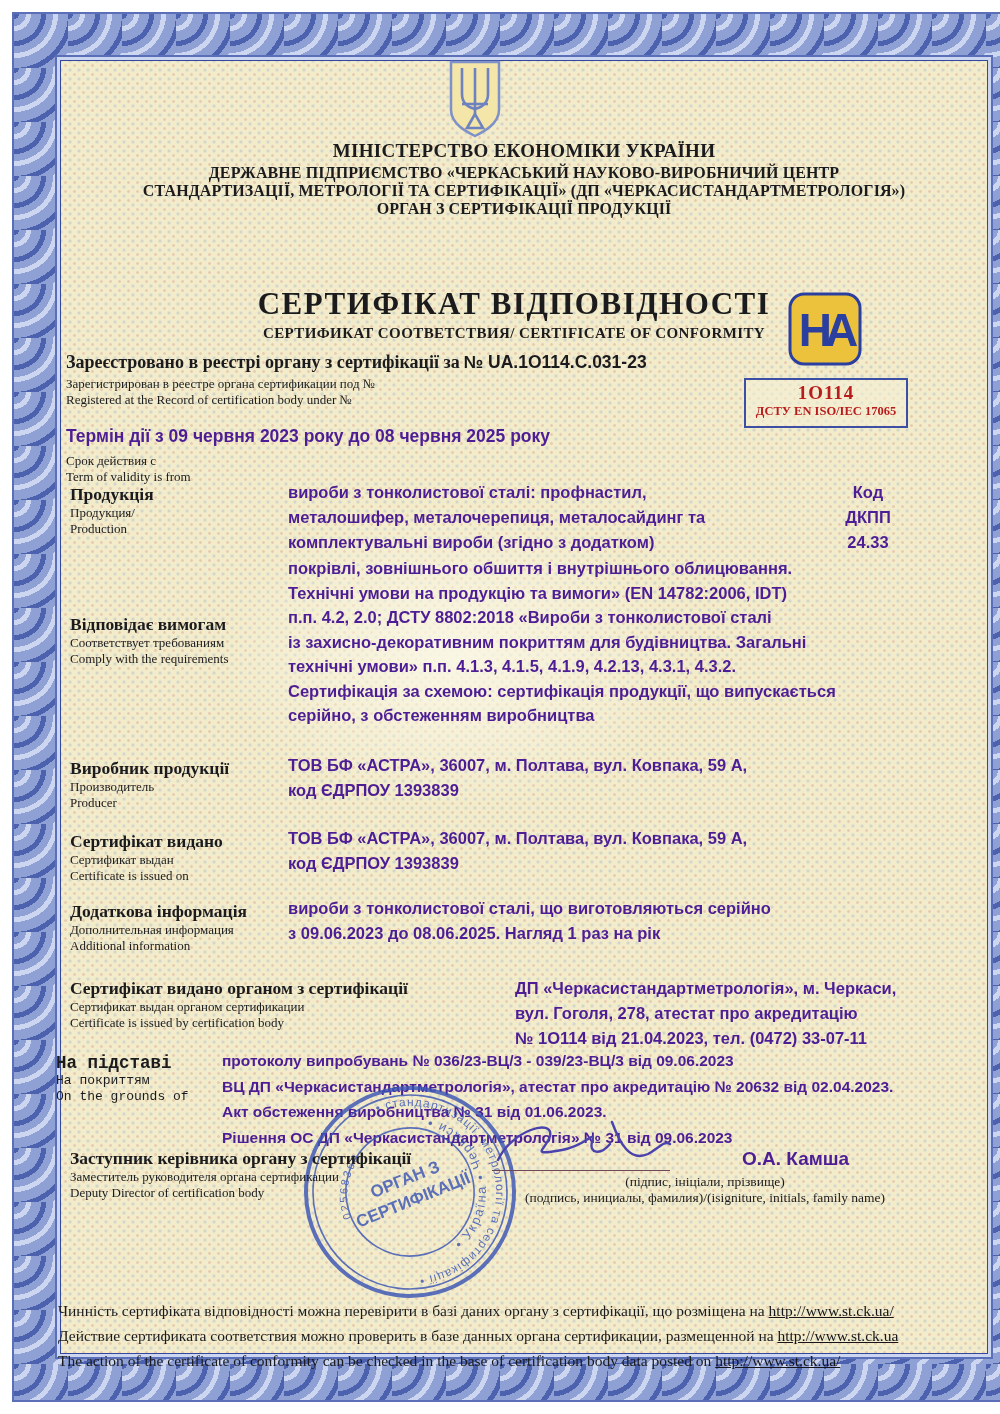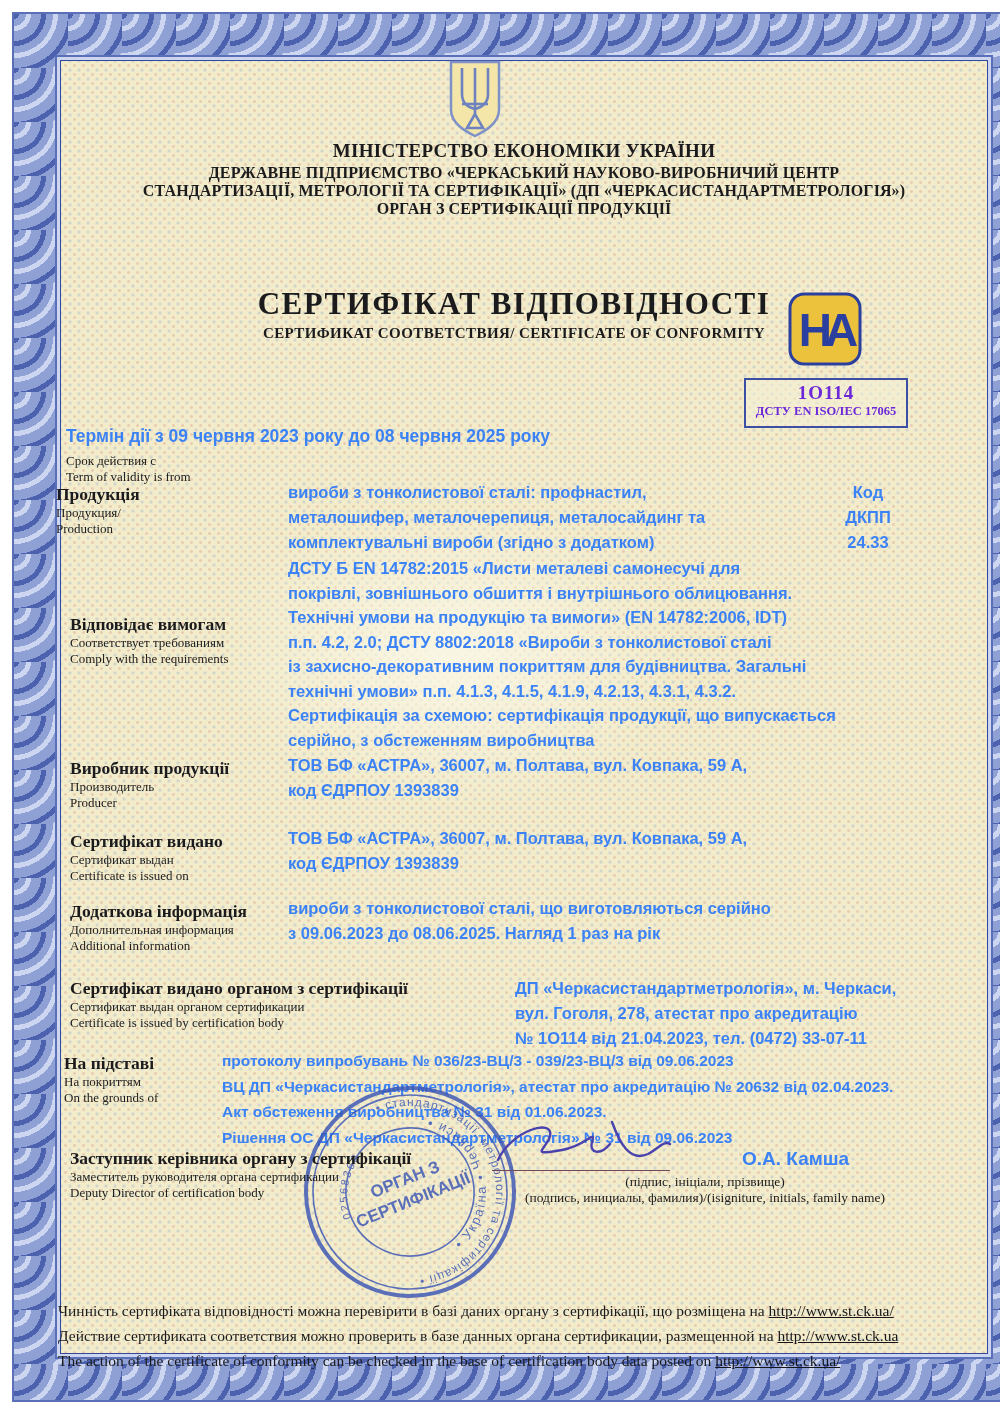--- a/index.html
+++ b/index.html
@@ -21,25 +21,25 @@
     background-size:auto,9px 9px,9px 9px;
     background-position:0 0,0 0,4.5px 4.5px;}
   .abs{position:absolute;}
   .ctr{text-align:center;}
   .hdr1{font-weight:bold;font-size:19px;letter-spacing:.3px;}
   .hdr2{font-weight:bold;font-size:16px;letter-spacing:.1px;}
   .title-main{font-weight:bold;font-size:31px;letter-spacing:1.5px;}
   .title-sub{font-weight:bold;font-size:15px;letter-spacing:.4px;}
   .lbl-ua{font-weight:bold;font-size:17.5px;}
   .lbl-sub{font-size:13px;line-height:15.5px;}
-  .val{font-family:"Liberation Sans",sans-serif;font-weight:bold;font-size:16.5px;line-height:25px;color:#3b82f6;white-space:nowrap;}
+  .val{font-family:"Liberation Sans",sans-serif;font-weight:bold;font-size:16.5px;line-height:25px;color:#4c1d95;white-space:nowrap;}
   .val-sm{font-size:15.5px;line-height:25.5px;}
   .reg-ua{font-weight:bold;font-size:18px;}
   .reg-num{font-family:"Liberation Sans",sans-serif;font-weight:bold;font-size:17.5px;}
-  .acc-box{border:2px solid #3b4fa5;text-align:center;color:#6d28d9;background:rgba(245,240,215,.55);}
+  .acc-box{border:2px solid #3b4fa5;text-align:center;color:#b91c1c;background:rgba(245,240,215,.55);}
   .acc-code{font-weight:bold;font-size:19px;letter-spacing:1px;}
   .acc-std{font-weight:bold;font-size:12.5px;}
   .foot{font-size:15.5px;line-height:25px;white-space:nowrap;}
   .foot a{color:#15151a;text-decoration:underline;}
   .sig-line{border-top:1.5px solid #6d4858;width:178px;}
   .stamp-wrap{opacity:.82;transform:rotate(-14deg);}
 </style>
 </head>
 <body>
 
@@ -72,28 +72,36 @@
 
   <svg class="abs" style="left:788px;top:292px;" width="74" height="74" viewBox="0 0 74 74">
     <rect x="2" y="2" width="70" height="70" rx="14" fill="#ecc23d" stroke="#2b3f9e" stroke-width="3"></rect>
     <text x="37" y="54" text-anchor="middle" font-family="Liberation Sans,sans-serif" font-weight="bold" font-size="46" letter-spacing="-7" fill="#2b3f9e">НА</text>
   </svg>
   <div class="abs acc-box" style="left:744px;top:378px;width:160px;height:44px;padding-top:2px;">
     <div class="acc-code">1О114</div>
     <div class="acc-std">ДСТУ EN ISO/ІЕС 17065</div>
   </div>
 
+  <div class="abs" style="left:66px;top:352px;">
+    <div>
+      <span class="reg-ua">Зареєстровано в реєстрі органу з сертифікації за</span>
+      <span class="reg-num">№ UA.1О114.С.031-23</span>
+    </div>
+    <div class="lbl-sub" style="margin-top:3px;">Зарегистрирован в реестре органа сертификации под №</div>
+    <div class="lbl-sub">Registered at the Record of certification body under №</div>
+  </div>
 
   <div class="abs" style="left:66px;top:424px;">
     <div class="val" style="font-size:17.5px;">Термін дії з 09 червня 2023 року  до  08 червня 2025 року</div>
     <div class="lbl-sub" style="margin-top:4px;">Срок действия с</div>
     <div class="lbl-sub">Term of validity is from</div>
   </div>
 
-  <div class="abs" style="left:56px;top:484px;width:210px;">
+  <div class="abs" style="left:70px;top:484px;width:210px;">
     <div class="lbl-ua">Продукція</div>
     <div class="lbl-sub">Продукция/</div>
     <div class="lbl-sub">Production</div>
   </div>
   <div class="abs val" style="left:288px;top:480px;">
     <div>вироби з тонколистової сталі: профнастил,</div>
     <div>металошифер, металочерепиця, металосайдинг та</div>
     <div>комплектувальні вироби (згідно з додатком)</div>
   </div>
   <div class="abs val ctr" style="left:828px;top:480px;width:80px;">
@@ -101,21 +109,20 @@
     <div>ДКПП</div>
     <div>24.33</div>
   </div>
 
   <div class="abs" style="left:70px;top:586px;width:215px;margin-top:28px;">
     <div class="lbl-ua">Відповідає вимогам</div>
     <div class="lbl-sub">Соответствует требованиям</div>
     <div class="lbl-sub">Comply with the requirements</div>
   </div>
   <div class="abs val" style="left:288px;top:556px;line-height:24.5px;">
-    <div>ДСТУ Б EN 14782:2015 «Листи металеві самонесучі для</div>
     <div>покрівлі, зовнішнього обшиття і внутрішнього облицювання.</div>
     <div>Технічні умови на продукцію та вимоги» (EN 14782:2006, IDT)</div>
     <div>п.п. 4.2, 2.0; ДСТУ 8802:2018 «Вироби з тонколистової сталі</div>
     <div>із захисно-декоративним покриттям для будівництва. Загальні</div>
     <div>технічні умови» п.п. 4.1.3, 4.1.5, 4.1.9, 4.2.13, 4.3.1, 4.3.2.</div>
     <div>Сертифікація за схемою: сертифікація продукції, що випускається</div>
     <div>серійно, з обстеженням виробництва</div>
   </div>
 
   <div class="abs" style="left:70px;top:758px;width:215px;">
@@ -152,21 +159,21 @@
     <div class="lbl-ua">Сертифікат видано органом з сертифікації</div>
     <div class="lbl-sub">Сертификат выдан органом сертификации</div>
     <div class="lbl-sub">Certificate is issued by certification body</div>
   </div>
   <div class="abs val" style="left:515px;top:976px;">
     <div>ДП «Черкасистандартметрологія», м. Черкаси,</div>
     <div>вул. Гоголя, 278, атестат про акредитацію</div>
     <div>№ 1О114 від 21.04.2023, тел. (0472) 33-07-11</div>
   </div>
 
-  <div class="abs" style="left:64px;top:1053px;width:150px;">
+  <div class="abs" style="left:56px;top:1053px;width:150px;font-family:Liberation Mono, monospace;">
     <div class="lbl-ua">На підставі</div>
     <div class="lbl-sub">На покриттям</div>
     <div class="lbl-sub">On the grounds of</div>
   </div>
   <div class="abs val val-sm" style="left:222px;top:1048px;">
     <div>протоколу випробувань № 036/23-ВЦ/3 - 039/23-ВЦ/3 від 09.06.2023</div>
     <div>ВЦ ДП «Черкасистандартметрологія», атестат про акредитацію № 20632 від 02.04.2023.</div>
     <div>Акт обстеження виробництва № 31 від 01.06.2023.</div>
     <div>Рішення ОС ДП «Черкасистандартметрологія» № 31 від 09.06.2023</div>
   </div>

